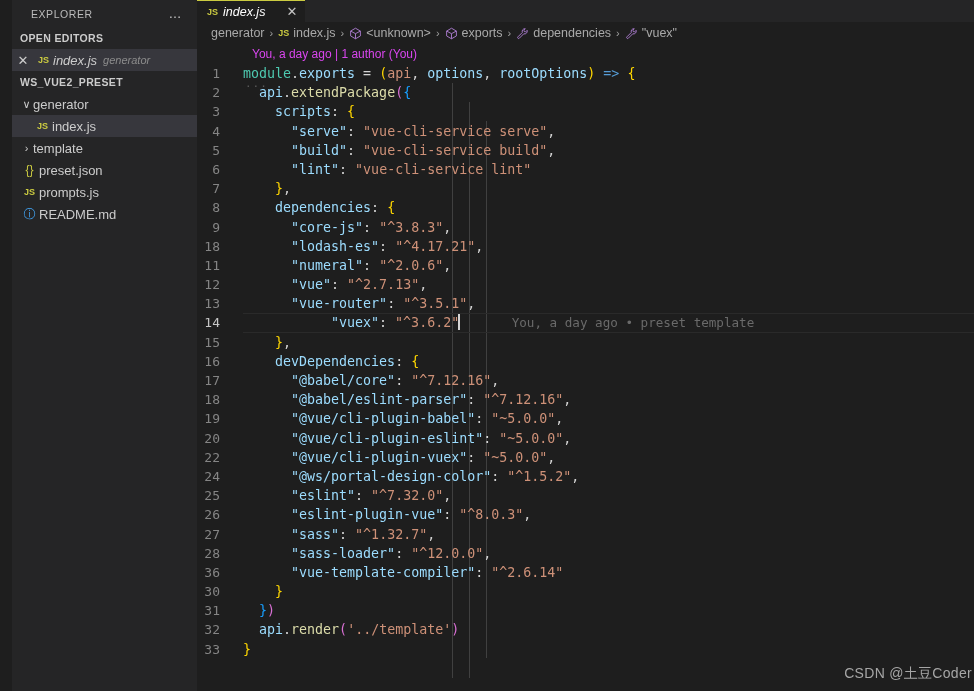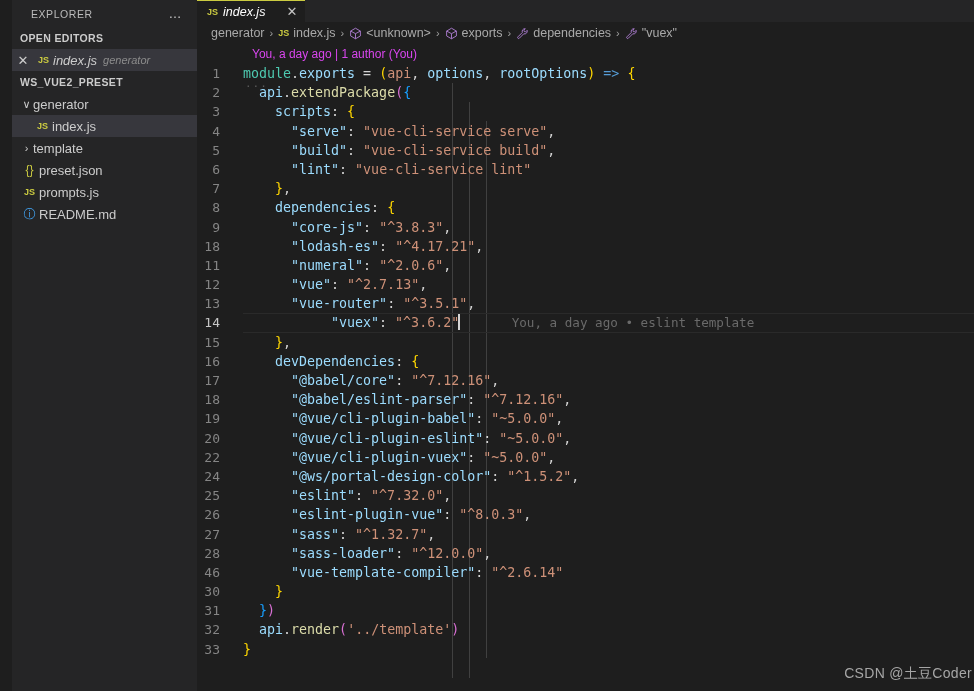--- a/index.html
+++ b/index.html
@@ -271,34 +271,34 @@
           <div class="crow"><span class="ln">4</span><span class="ctext"><span class="t-punc">      </span><span class="t-var">"serve"</span><span class="t-punc">: </span><span class="t-str">"vue-cli-service serve"</span><span class="t-punc">,</span></span></div>
           <div class="crow"><span class="ln">5</span><span class="ctext"><span class="t-punc">      </span><span class="t-var">"build"</span><span class="t-punc">: </span><span class="t-str">"vue-cli-service build"</span><span class="t-punc">,</span></span></div>
           <div class="crow"><span class="ln">6</span><span class="ctext"><span class="t-punc">      </span><span class="t-var">"lint"</span><span class="t-punc">: </span><span class="t-str">"vue-cli-service lint"</span></span></div>
           <div class="crow"><span class="ln">7</span><span class="ctext"><span class="t-punc">    </span><span class="t-brkt-y">}</span><span class="t-punc">,</span></span></div>
           <div class="crow"><span class="ln">8</span><span class="ctext"><span class="t-punc">    </span><span class="t-var">dependencies</span><span class="t-punc">: </span><span class="t-brkt-y">{</span></span></div>
           <div class="crow"><span class="ln">9</span><span class="ctext"><span class="t-punc">      </span><span class="t-var">"core-js"</span><span class="t-punc">: </span><span class="t-str">"^3.8.3"</span><span class="t-punc">,</span></span></div>
           <div class="crow"><span class="ln">18</span><span class="ctext"><span class="t-punc">      </span><span class="t-var">"lodash-es"</span><span class="t-punc">: </span><span class="t-str">"^4.17.21"</span><span class="t-punc">,</span></span></div>
           <div class="crow"><span class="ln">11</span><span class="ctext"><span class="t-punc">      </span><span class="t-var">"numeral"</span><span class="t-punc">: </span><span class="t-str">"^2.0.6"</span><span class="t-punc">,</span></span></div>
           <div class="crow"><span class="ln">12</span><span class="ctext"><span class="t-punc">      </span><span class="t-var">"vue"</span><span class="t-punc">: </span><span class="t-str">"^2.7.13"</span><span class="t-punc">,</span></span></div>
           <div class="crow"><span class="ln">13</span><span class="ctext"><span class="t-punc">      </span><span class="t-var">"vue-router"</span><span class="t-punc">: </span><span class="t-str">"^3.5.1"</span><span class="t-punc">,</span></span></div>
-          <div class="crow active"><span class="ln">14</span><span class="ctext"><span class="t-punc">      </span><span class="t-var">"vuex"</span><span class="t-punc">: </span><span class="t-str">"^3.6.2"</span><span class="cursor"></span><span class="blame-inline">You, a day ago • eslint template</span></span></div>
+          <div class="crow active"><span class="ln">14</span><span class="ctext"><span class="t-punc">      </span><span class="t-var">"vuex"</span><span class="t-punc">: </span><span class="t-str">"^3.6.2"</span><span class="cursor"></span><span class="blame-inline">You, a day ago • preset template</span></span></div>
           <div class="crow"><span class="ln">15</span><span class="ctext"><span class="t-punc">    </span><span class="t-brkt-y">}</span><span class="t-punc">,</span></span></div>
           <div class="crow"><span class="ln">16</span><span class="ctext"><span class="t-punc">    </span><span class="t-var">devDependencies</span><span class="t-punc">: </span><span class="t-brkt-y">{</span></span></div>
           <div class="crow"><span class="ln">17</span><span class="ctext"><span class="t-punc">      </span><span class="t-var">"@babel/core"</span><span class="t-punc">: </span><span class="t-str">"^7.12.16"</span><span class="t-punc">,</span></span></div>
           <div class="crow"><span class="ln">18</span><span class="ctext"><span class="t-punc">      </span><span class="t-var">"@babel/eslint-parser"</span><span class="t-punc">: </span><span class="t-str">"^7.12.16"</span><span class="t-punc">,</span></span></div>
           <div class="crow"><span class="ln">19</span><span class="ctext"><span class="t-punc">      </span><span class="t-var">"@vue/cli-plugin-babel"</span><span class="t-punc">: </span><span class="t-str">"~5.0.0"</span><span class="t-punc">,</span></span></div>
           <div class="crow"><span class="ln">20</span><span class="ctext"><span class="t-punc">      </span><span class="t-var">"@vue/cli-plugin-eslint"</span><span class="t-punc">: </span><span class="t-str">"~5.0.0"</span><span class="t-punc">,</span></span></div>
           <div class="crow"><span class="ln">22</span><span class="ctext"><span class="t-punc">      </span><span class="t-var">"@vue/cli-plugin-vuex"</span><span class="t-punc">: </span><span class="t-str">"~5.0.0"</span><span class="t-punc">,</span></span></div>
           <div class="crow"><span class="ln">24</span><span class="ctext"><span class="t-punc">      </span><span class="t-var">"@ws/portal-design-color"</span><span class="t-punc">: </span><span class="t-str">"^1.5.2"</span><span class="t-punc">,</span></span></div>
           <div class="crow"><span class="ln">25</span><span class="ctext"><span class="t-punc">      </span><span class="t-var">"eslint"</span><span class="t-punc">: </span><span class="t-str">"^7.32.0"</span><span class="t-punc">,</span></span></div>
           <div class="crow"><span class="ln">26</span><span class="ctext"><span class="t-punc">      </span><span class="t-var">"eslint-plugin-vue"</span><span class="t-punc">: </span><span class="t-str">"^8.0.3"</span><span class="t-punc">,</span></span></div>
           <div class="crow"><span class="ln">27</span><span class="ctext"><span class="t-punc">      </span><span class="t-var">"sass"</span><span class="t-punc">: </span><span class="t-str">"^1.32.7"</span><span class="t-punc">,</span></span></div>
           <div class="crow"><span class="ln">28</span><span class="ctext"><span class="t-punc">      </span><span class="t-var">"sass-loader"</span><span class="t-punc">: </span><span class="t-str">"^12.0.0"</span><span class="t-punc">,</span></span></div>
-          <div class="crow"><span class="ln">46</span><span class="ctext"><span class="t-punc">      </span><span class="t-var">"vue-template-compiler"</span><span class="t-punc">: </span><span class="t-str">"^2.6.14"</span></span></div>
+          <div class="crow"><span class="ln">36</span><span class="ctext"><span class="t-punc">      </span><span class="t-var">"vue-template-compiler"</span><span class="t-punc">: </span><span class="t-str">"^2.6.14"</span></span></div>
           <div class="crow"><span class="ln">30</span><span class="ctext"><span class="t-punc">    </span><span class="t-brkt-y">}</span></span></div>
           <div class="crow"><span class="ln">31</span><span class="ctext"><span class="t-punc">  </span><span class="t-brkt-b">}</span><span class="t-brkt-p">)</span></span></div>
           <div class="crow"><span class="ln">32</span><span class="ctext"><span class="t-punc">  </span><span class="t-var">api</span><span class="t-punc">.</span><span class="t-fn">render</span><span class="t-brkt-p">(</span><span class="t-str">'../template'</span><span class="t-brkt-p">)</span></span></div>
           <div class="crow"><span class="ln">33</span><span class="ctext"><span class="t-punc"></span><span class="t-brkt-y">}</span></span></div>
         </div>
       <div class="fold-dots">···</div>
     </div>
 
     <div class="watermark">CSDN @土豆Coder</div>
   </div>

